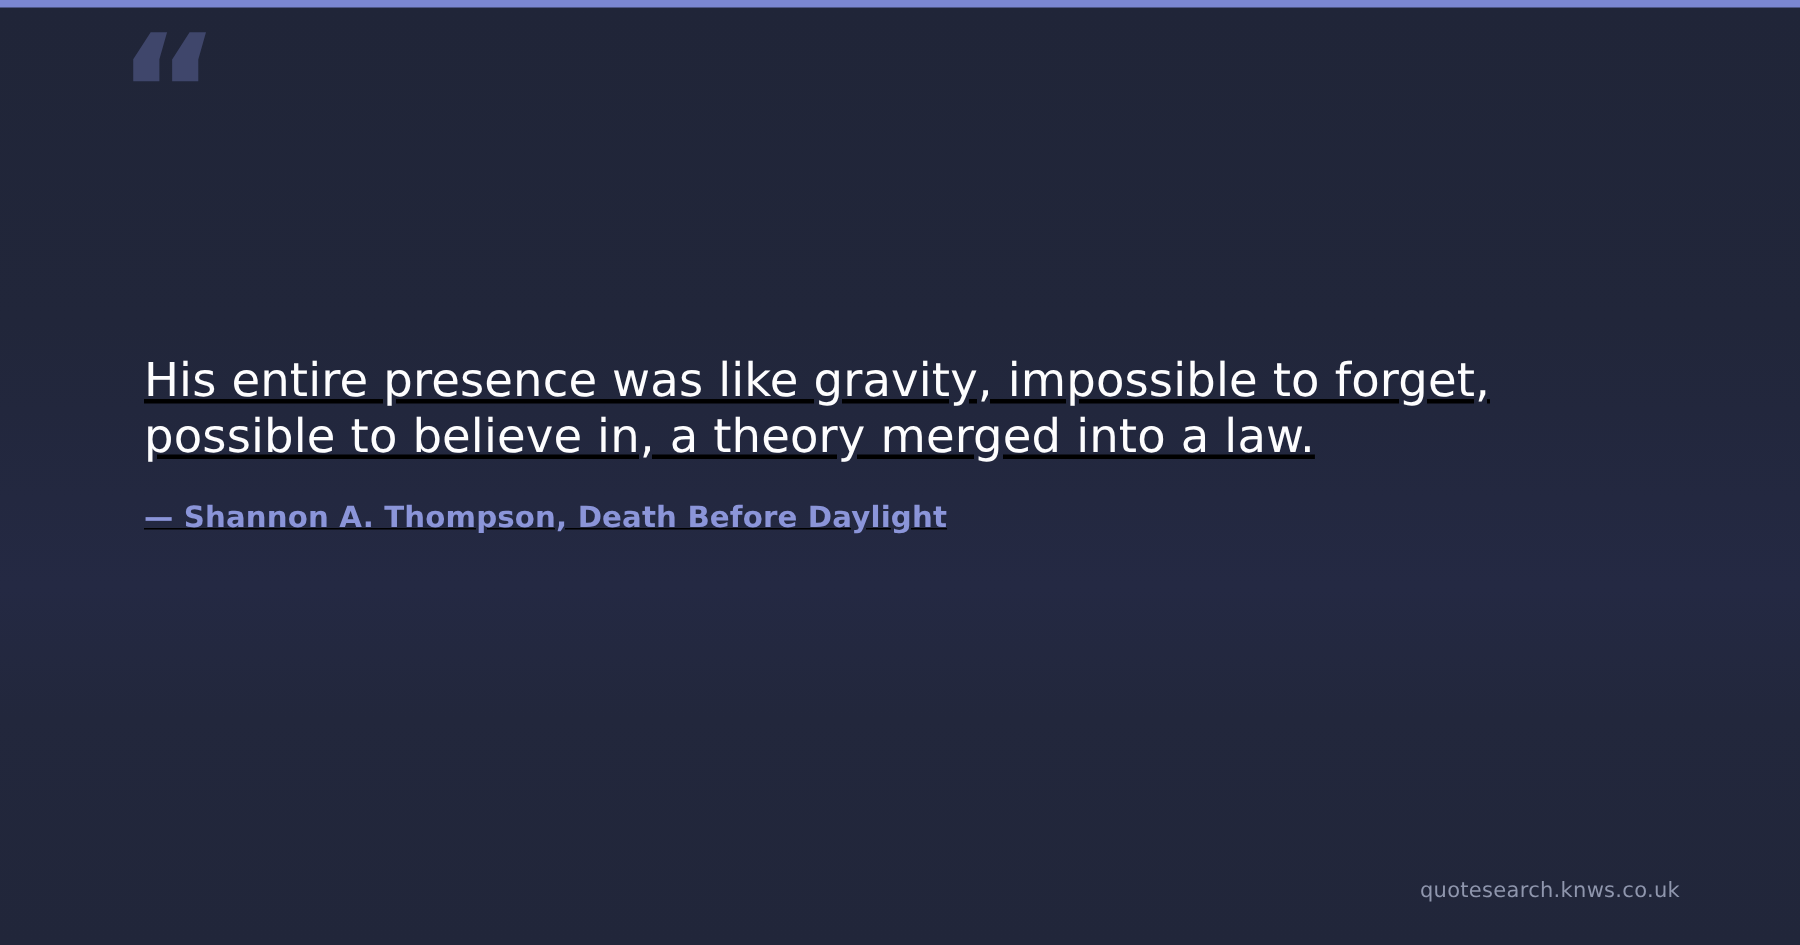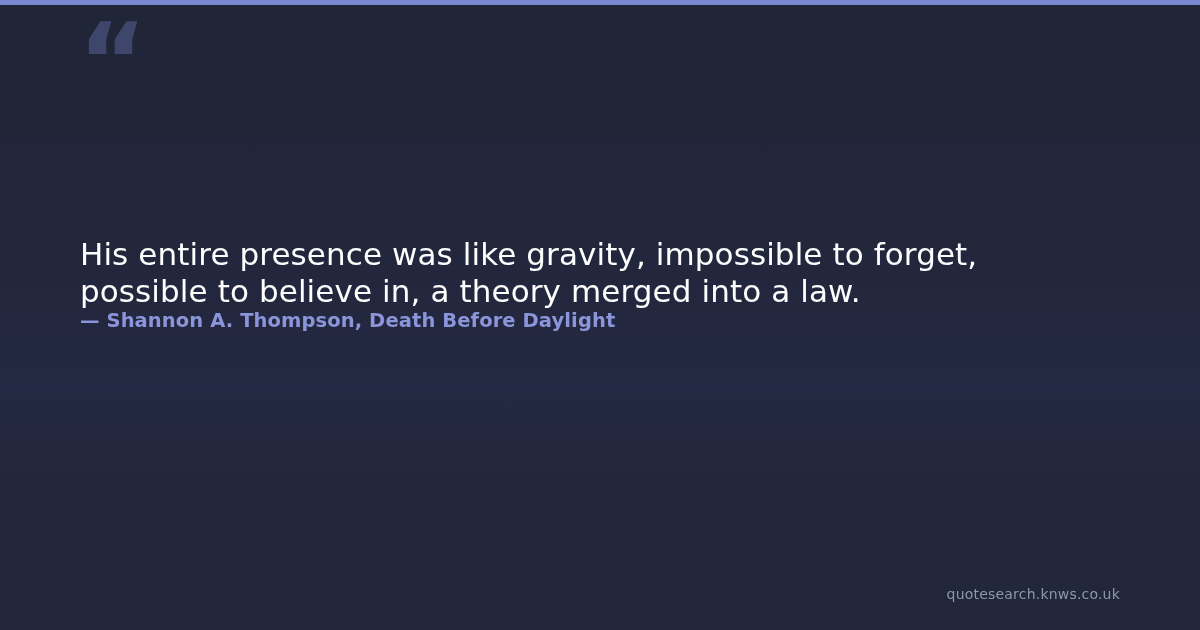--- a/index.html
+++ b/index.html
@@ -49,34 +49,36 @@
     font-weight: 700;
     line-height: 1;
     color: #3f466b;
     letter-spacing: -2px;
     user-select: none;
   }
 
   
   .content {
     position: absolute;
-    left: 80px;
+    left: 96px;
     top: 236px;
     width: 936px;
+    text-decoration: underline;
   }
 
   .quote-text {
     font-size: 31px;
     font-weight: 400;
     line-height: 1.18;
     color: #fdfdfe;
     letter-spacing: 0.1px;
   }
 
   .attribution {
+    margin-top: 24px;
     font-size: 19.5px;
     font-weight: 700;
     color: #8b95d9;
     letter-spacing: 0.1px;
     white-space: nowrap;
   }
 
   
   .watermark {
     position: absolute;

